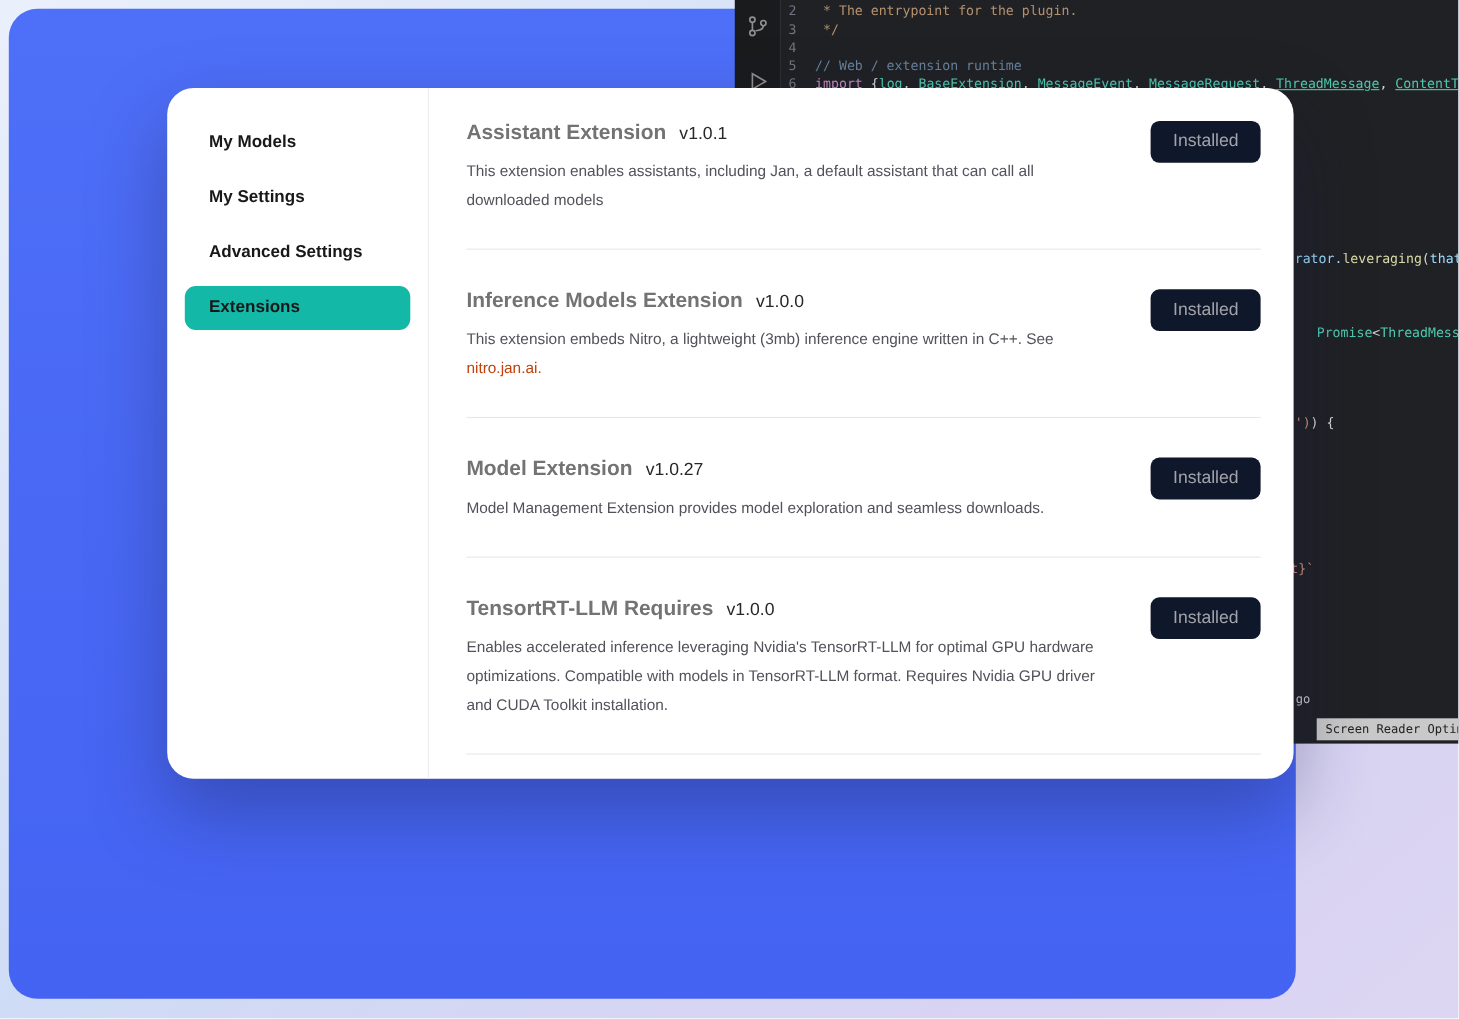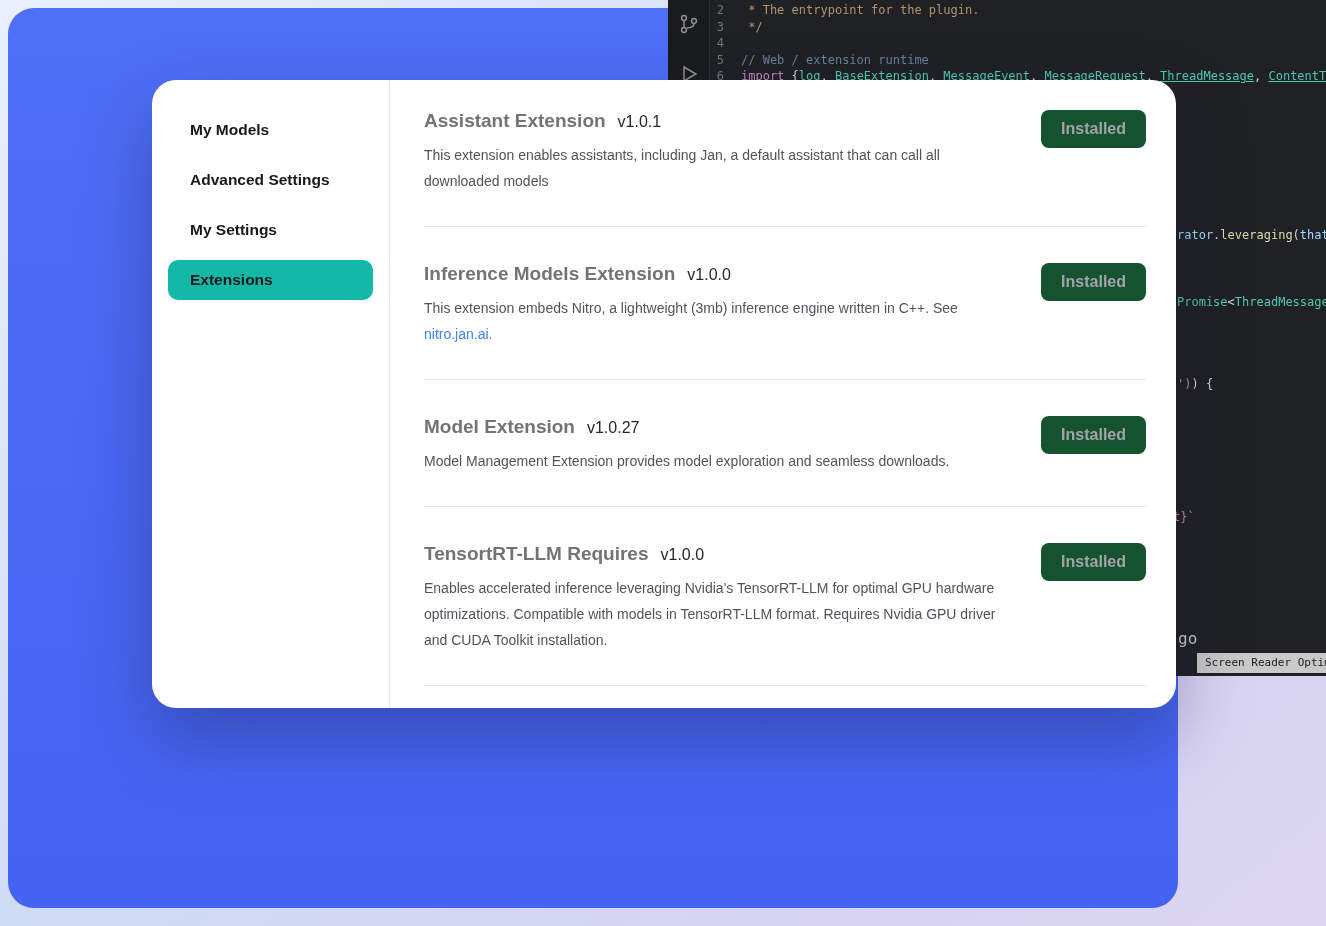--- a/index.html
+++ b/index.html
@@ -31,21 +31,21 @@
     padding-top: 12px; gap: 26px;
   }
   .activity-bar svg { display: block; }
   .code-block {
     position: absolute; left: 42px; top: 2px; right: 0;
     font-size: 12px; line-height: 16.5px; white-space: pre;
   }
   .code-line { display: flex; }
   .line-num { width: 31px; text-align: right; padding-right: 17px; color: #6e7681; flex-shrink: 0; }
   .fragment { position: absolute; font-size: 12px; white-space: pre; }
-  .status-go { position: absolute; left: 510px; top: 629px; font-size: 16px; color: #cccccc; }
+  .status-go { position: absolute; left: 510px; top: 629px; font-size: 11px; color: #cccccc; }
   .status-notice {
     position: absolute; left: 529px; top: 653px; height: 20px;
     background: #c9c9c9; color: #222; font-size: 11px; line-height: 14px;
     padding: 3px 8px; white-space: nowrap;
   }
 
   
   .modal {
     position: absolute; left: 152px; top: 80px; width: 1024px; height: 628px;
     background: #ffffff; border-radius: 24px;
@@ -67,25 +67,25 @@
   .modal-content { flex: 1; padding: 30px 30px 0 34px; overflow: hidden; }
 
   .ext-row { display: flex; justify-content: space-between; align-items: flex-start; padding: 36px 0 32px; }
   .ext-row:first-child { padding-top: 0; }
   .ext-row.has-divider { border-bottom: 1px solid #e7e7ea; }
   .ext-info { max-width: 580px; }
   .ext-title-line { display: flex; align-items: baseline; gap: 12px; }
   .ext-title { font-size: 19px; font-weight: 700; color: #737373; }
   .ext-version { font-size: 16px; font-weight: 400; color: #27272a; }
   .ext-desc { margin-top: 10px; font-size: 14px; line-height: 26px; color: #52525b; }
-  .ext-desc a { color: #3b82f6; text-decoration: none; cursor: pointer; }
+  .ext-desc a { color: #c2410c; text-decoration: none; cursor: pointer; }
 
   .btn { border: none; border-radius: 8px; padding: 10px 20px; font-size: 16px;
          font-family: "Liberation Sans", sans-serif; cursor: pointer; flex-shrink: 0; }
-  .btn-installed { background: #14532d; color: #a3a3ab; font-weight: 700; }
+  .btn-installed { background: #0f172a; color: #a3a3ab; font-weight: 400; }
   .btn-select { background: #eceff9; color: #4a6cf7; font-weight: 700; padding: 10px 24px; }
 </style>
 </head>
 <body>
 
 <div class="stage">
 
   <div class="blue-panel"></div>
 
   <div class="editor-panel">
@@ -101,31 +101,31 @@
       <span>
         <svg width="24" height="24" viewBox="0 0 24 24" fill="none" stroke="#8f8f8f" stroke-width="1.5">
           <path d="M7 5l12 7-12 7z"></path>
         </svg>
       </span>
     </div>
     <div class="code-block"><div class="code-line"><span class="line-num">2</span><span style="color: rgb(181, 145, 111);"> * The entrypoint for the plugin.</span></div><div class="code-line"><span class="line-num">3</span><span style="color: rgb(181, 145, 111);"> */</span></div><div class="code-line"><span class="line-num">4</span></div><div class="code-line"><span class="line-num">5</span><span style="color: rgb(103, 128, 156);">// Web / extension runtime</span></div><div class="code-line"><span class="line-num">6</span><span style="color: rgb(197, 134, 192);">import </span><span style="color: rgb(212, 212, 212);">{</span><span style="color: rgb(78, 201, 176); text-decoration: underline;">log</span><span style="color: rgb(212, 212, 212);">, </span><span style="color: rgb(78, 201, 176); text-decoration: underline;">BaseExtension</span><span style="color: rgb(212, 212, 212);">, </span><span style="color: rgb(78, 201, 176); text-decoration: underline;">MessageEvent</span><span style="color: rgb(212, 212, 212);">, </span><span style="color: rgb(78, 201, 176); text-decoration: underline;">MessageRequest</span><span style="color: rgb(212, 212, 212);">, </span><span style="color: rgb(78, 201, 176); text-decoration: underline;">ThreadMessage</span><span style="color: rgb(212, 212, 212);">, </span><span style="color: rgb(78, 201, 176); text-decoration: underline;">ContentType</span></div></div>
     <span class="status-go">go</span>
     <span class="status-notice">Screen Reader Optimize</span>
   <div class="fragment" style="top: 228px; left: 509px;"><span style="color: rgb(156, 220, 254);">rator.</span><span style="color: rgb(220, 220, 170);">leveraging</span><span style="color: rgb(212, 212, 212);">(</span><span style="color: rgb(156, 220, 254);">that</span><span style="color: rgb(212, 212, 212);">));</span></div>
-      <div class="fragment" style="top: 295px; left: 509px;"><span style="color: rgb(78, 201, 176);">Promise</span><span style="color: rgb(212, 212, 212);">&lt;</span><span style="color: rgb(78, 201, 176);">ThreadMessage</span></div>
+      <div class="fragment" style="top: 295px; left: 509px;"><span style="color: rgb(78, 201, 176); padding-left: 20px;">Promise</span><span style="color: rgb(212, 212, 212);">&lt;</span><span style="color: rgb(78, 201, 176);">ThreadMessage</span></div>
       <div class="fragment" style="top: 377px; left: 509px;"><span style="color: rgb(206, 145, 120);">')</span><span style="color: rgb(212, 212, 212);">) {</span></div>
       <div class="fragment" style="top: 510px; left: 505px;"><span style="color: rgb(206, 145, 120);">t}`</span></div>
     </div>
 
   <div class="modal">
 
     <div class="modal-sidebar">
       <div class="nav-item">My Models</div>
+      <div class="nav-item">My Settings</div>
       <div class="nav-item">Advanced Settings</div>
-      <div class="nav-item">My Settings</div>
       <div class="nav-item active">Extensions</div>
     </div>
 
     <div class="modal-content">
 
       <div class="ext-row has-divider">
         <div class="ext-info">
           <div class="ext-title-line">
             <span class="ext-title">Assistant Extension</span>
             <span class="ext-version">v1.0.1</span>

